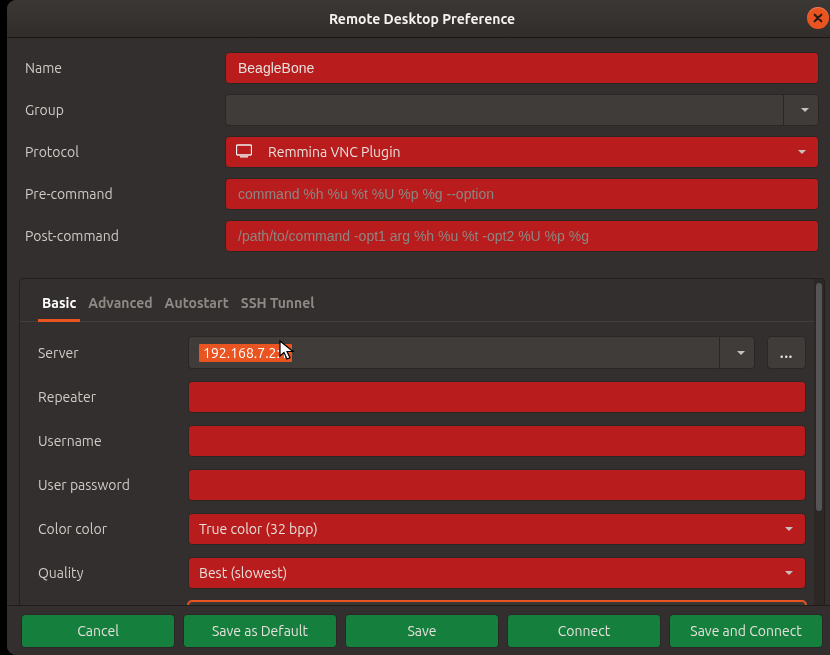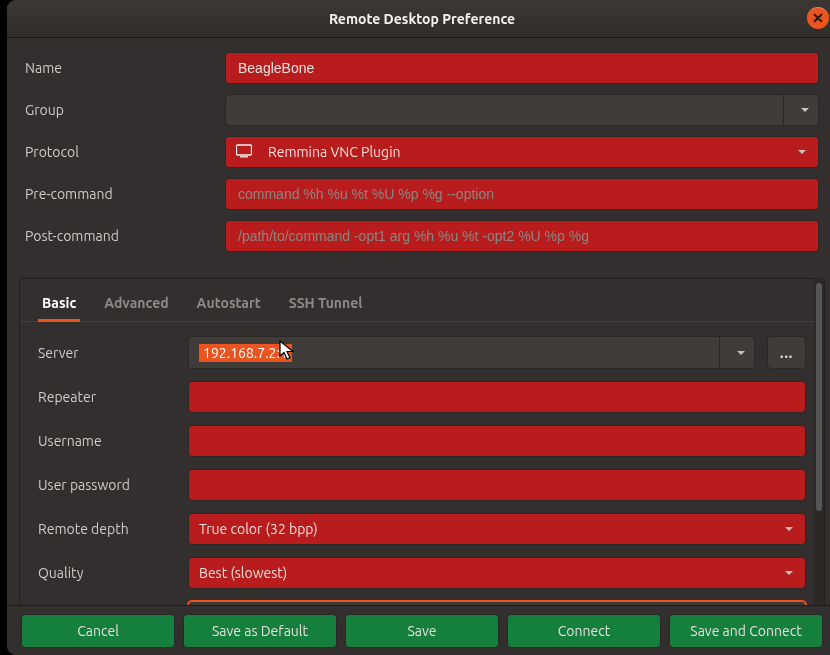--- a/index.html
+++ b/index.html
@@ -119,21 +119,21 @@
     border: 1px solid #221f1e;
     border-radius: 4px;
     background: #322f2e;
     position: relative;
     display: flex;
     flex-direction: column;
     overflow: hidden;
   }
   .tab-strip {
     display: flex;
-    gap: 24px;
+    gap: 8px;
     padding: 10px 20px 0 20px;
     border-bottom: 1px solid #423f3d;
   }
   .tab {
     padding: 6px 2px 10px 2px;
     color: #8f8a85;
     font-weight: 600;
     cursor: pointer;
     position: relative;
   }
@@ -367,21 +367,21 @@
       <div class="row">
         <div class="row-label">User password</div>
         <div class="row-field">
           <div class="text-input">
             <input type="password" value="" style="">
           </div>
         </div>
       </div>
 
       <div class="row">
-        <div class="row-label">Remote depth</div>
+        <div class="row-label">Color color</div>
         <div class="row-field">
           <div class="select">
             <span>True color (32 bpp)</span>
             <span class="caret">
               <svg viewBox="0 0 12 12">
                   <path d="M2 4 L6 8 L10 4 Z"></path>
                 </svg>
             </span>
           </div>
         </div>

